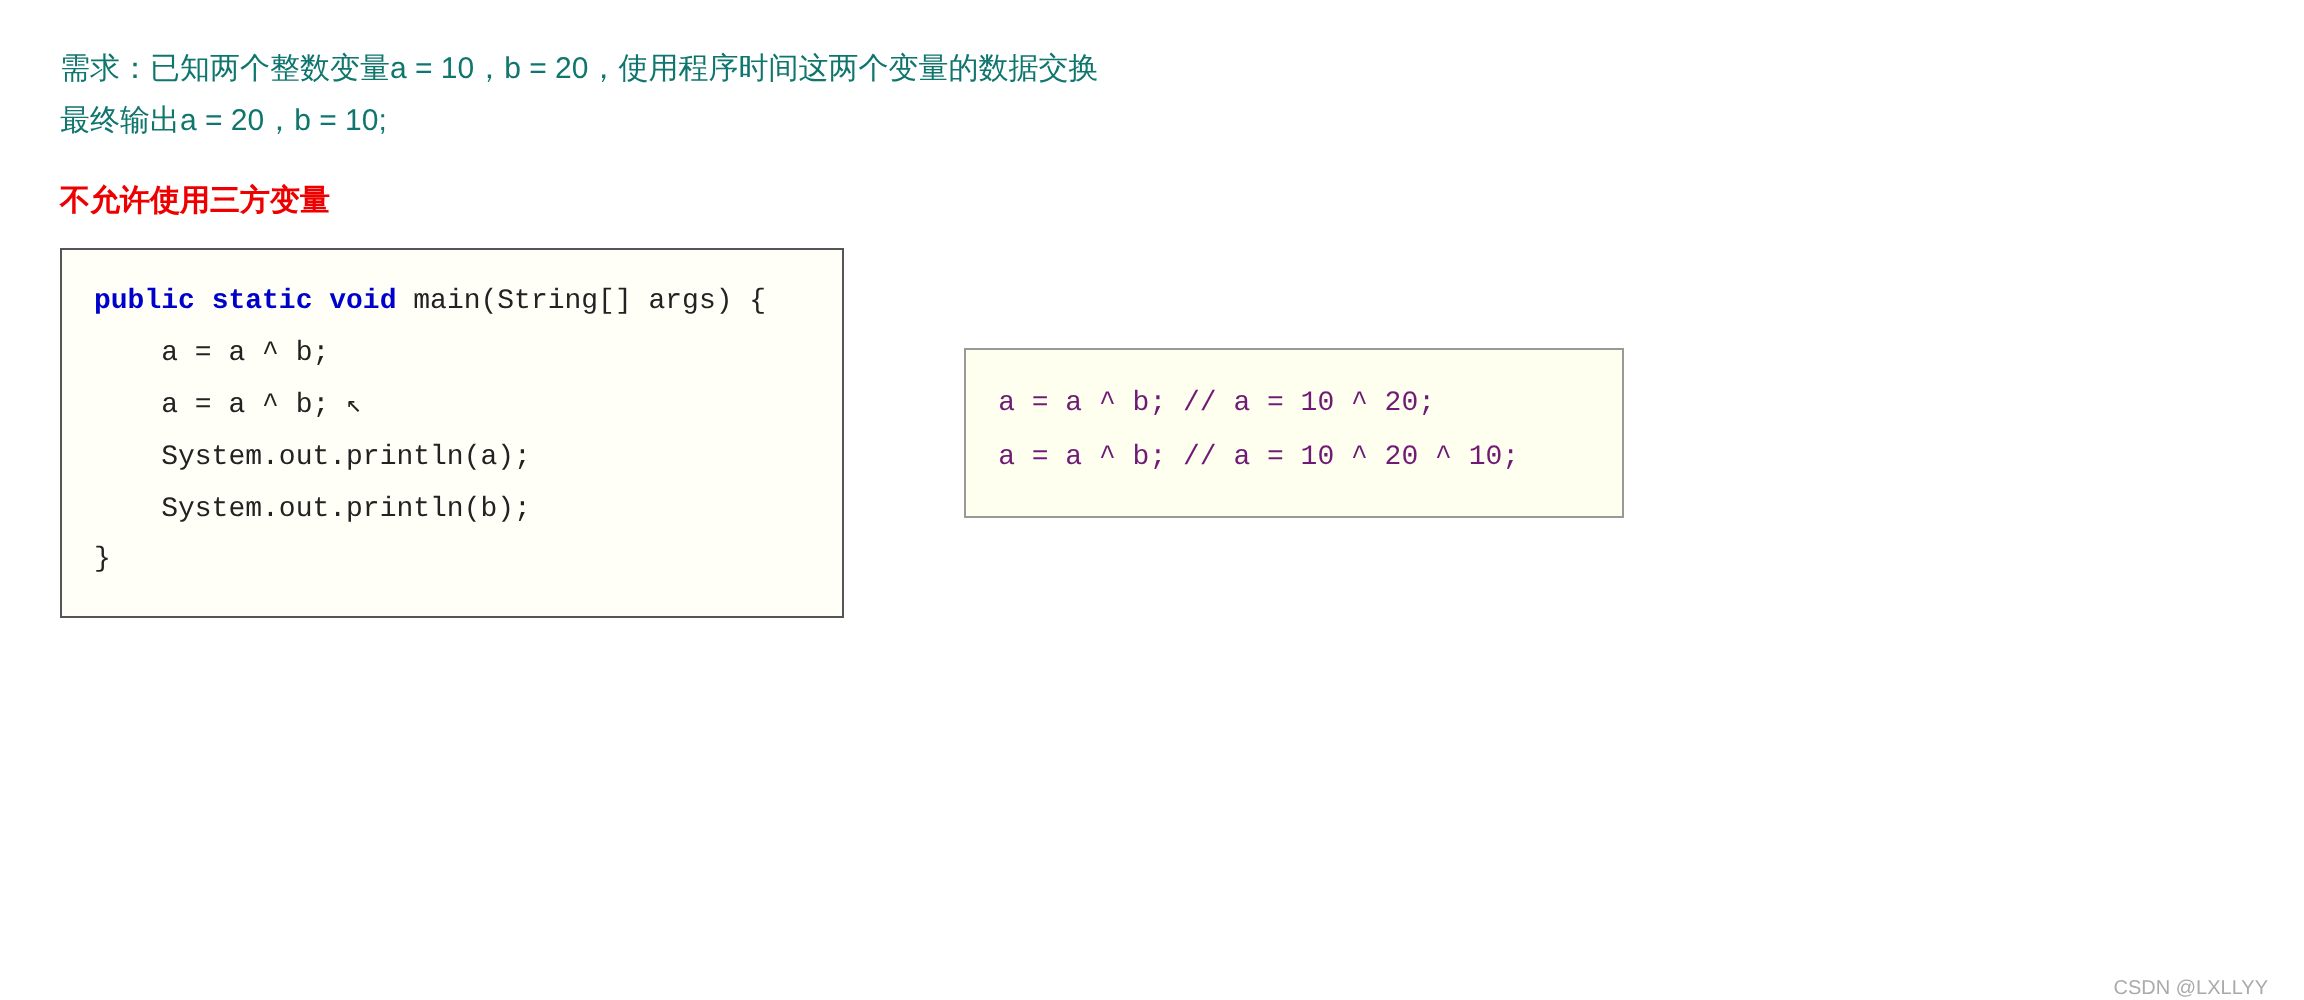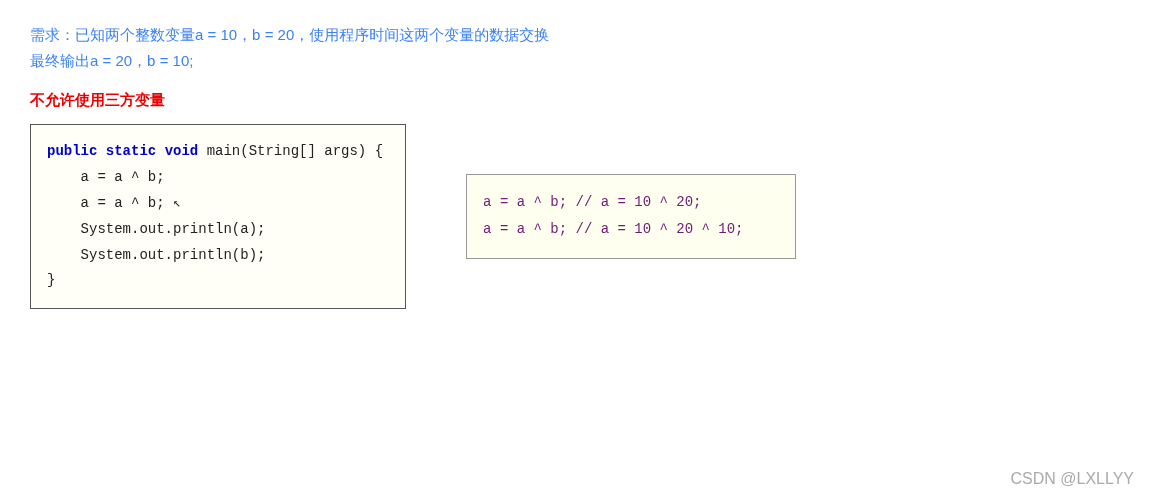--- a/index.html
+++ b/index.html
@@ -12,63 +12,63 @@
       height: 500px;
       overflow: hidden;
       position: relative;
     }
     .page-content {
       padding: 22px 30px 10px 30px;
     }
     .description {
       font-size: 15px;
       line-height: 1.7;
-      color: #3b82f6;
+      color: #0f766e;
       margin-bottom: 4px;
     }
     .restriction {
       font-size: 15px;
       color: #e00;
       margin: 18px 0 14px 0;
       font-weight: bold;
     }
     .code-area {
       display: flex;
       flex-direction: row;
       gap: 60px;
       align-items: flex-start;
       margin-top: 6px;
     }
     .code-box {
       border: 1.5px solid #555;
       background: #fffff8;
-      padding: 14px 22px 14px 16px;
+      padding: 14px 38px 14px 16px;
       font-family: "Courier New", "Consolas", monospace;
       font-size: 14px;
       line-height: 1.85;
       color: #222;
       min-width: 340px;
     }
     .comment-box {
       border: 1.5px solid #999;
       background: #fffff0;
       padding: 14px 22px 14px 16px;
       font-family: "Courier New", "Consolas", monospace;
       font-size: 14px;
       line-height: 1.95;
       color: #701a75;
       min-width: 330px;
       margin-top: 50px;
     }
     .kw { color: #0000cc; font-weight: bold; }
     .footer {
       position: absolute;
-      bottom: 12px;
+      bottom: 0;
       right: 18px;
-      font-size: 16px;
+      font-size: 10px;
       color: #aaa;
     }
   </style>
 </head>
 <body>
 
 <div class="page-content">
   <div class="description">
     <div>需求：已知两个整数变量a = 10，b = 20，使用程序时间这两个变量的数据交换</div>
     <div>最终输出a = 20，b = 10;</div>

